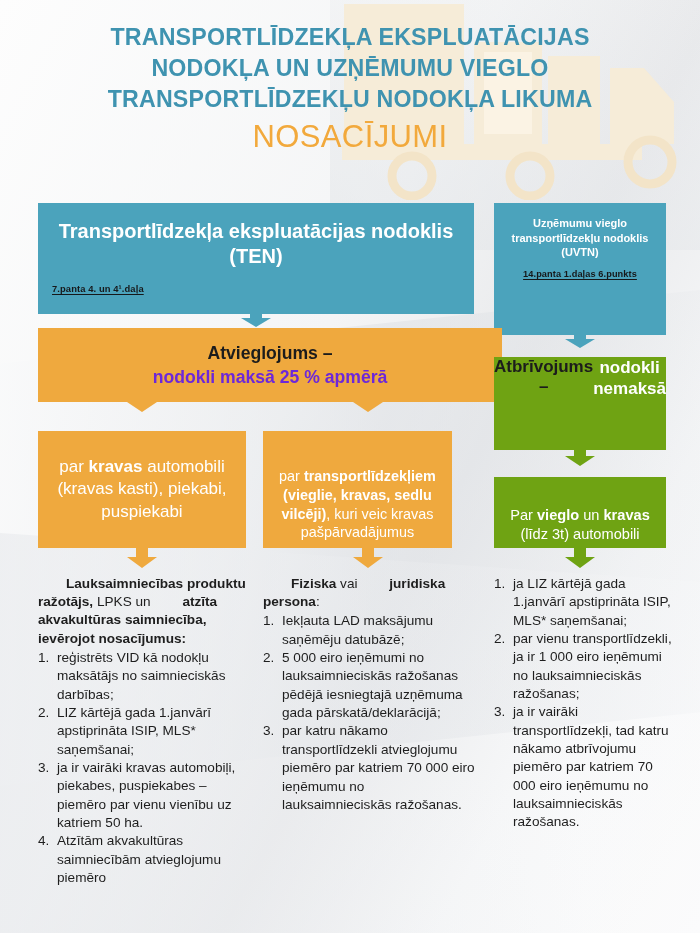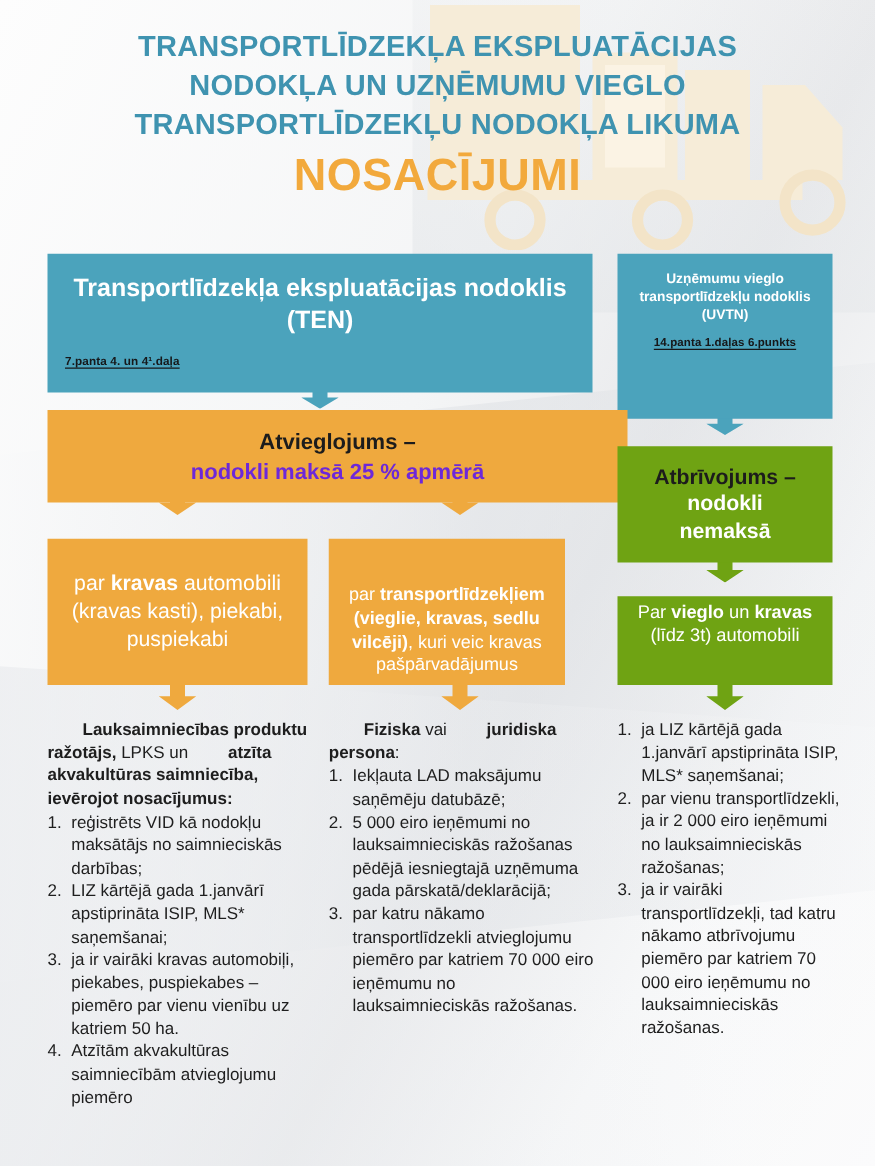--- a/index.html
+++ b/index.html
@@ -29,21 +29,21 @@
 
   
   .header { position: absolute; left:0; top:0; width:700px; height:196px; }
   .truck-wm { position:absolute; right:-6px; top:4px; width:372px; height:196px; opacity:1; }
   .header-text { position: relative; z-index: 3; padding-top: 22px; text-align: center; }
   .title-line {
     font-weight: 800; font-size: 23.2px; letter-spacing: .2px;
     color: #3f93b0; line-height: 1.33; text-transform: uppercase;
   }
   .title-accent {
-    font-weight: 700; font-size: 36px; letter-spacing: .4px;
+    font-weight: 400; font-size: 31px; letter-spacing: .4px;
     color: #f2a93c; line-height: 1.3; text-transform: uppercase; padding-top:2px;
   }
 
   
   .box { position: absolute; z-index: 4; }
   .blue  { background: #4ba3bc; }
   .orange{ background: #efa93e; }
   .green { background: #6fa313; }
 
   .box-title {
@@ -69,33 +69,33 @@
   #uvtn-box .legal { display:block; text-align:center; margin-top:9px; font-size:9.2px; }
 
   
   #relief-box { left:38px; top:328px; width:464px; height:74px;
                 display:flex; flex-direction:column; justify-content:center; }
   #relief-box .l1 { font-size:17.6px; font-weight:800; color:#1c1c1c; text-align:center; }
   #relief-box .l2 { font-size:17.6px; font-weight:800; color:#6d28d9; text-align:center; margin-top:3px; }
 
   
   #exempt-box { left:494px; top:357px; width:172px; height:93px;
-                display:flex; flex-direction:column; justify-content:center; }
+                display:flex; flex-direction:row; }
   #exempt-box .l1 { font-size:17px; font-weight:800; color:#1c1c1c; text-align:center; }
   #exempt-box .l2 { font-size:17px; font-weight:800; color:#fff; text-align:center; line-height:1.25; }
 
   
   #sub-left  { left:38px;  top:431px; width:208px; height:117px;
                display:flex; align-items:center; justify-content:center; padding:6px 10px; }
   #sub-left .box-body { font-size:17px; }
   #sub-right { left:263px; top:431px; width:189px; height:117px;
                display:flex; align-items:flex-end; justify-content:center; padding:6px 8px; }
   #sub-right .box-body { font-size:14.4px; }
   #sub-green { left:494px; top:477px; width:172px; height:71px;
-               display:flex; align-items:flex-start; justify-content:center; padding:4px 8px; }
+               display:flex; align-items:flex-end; justify-content:center; padding:4px 8px; }
   #sub-green .box-body { font-size:14.6px; }
 
   
   .arrow { position:absolute; z-index:3; }
 
   
   .col { position:absolute; z-index:5; color:#1e1e1e; }
   .col-head { font-size:13.6px; line-height:1.34; font-weight:400; }
   .col-head b { font-weight:800;margin-left:28px; }
   ol.steps { list-style:none; counter-reset: s; margin-top:1px; }
@@ -229,18 +229,18 @@
     <ol class="steps">
       <li>Iekļauta LAD maksājumu saņēmēju datubāzē;</li>
       <li>5 000 eiro ieņēmumi no lauksaimnieciskās ražošanas pēdējā iesniegtajā uzņēmuma gada pārskatā/deklarācijā;</li>
       <li>par katru nākamo transportlīdzekli atvieglojumu piemēro par katriem 70 000 eiro ieņēmumu no lauksaimnieciskās ražošanas.</li>
     </ol>
   </div>
 
   <div class="col" id="col3">
     <ol class="steps">
       <li>ja LIZ kārtējā gada 1.janvārī apstiprināta ISIP, MLS* saņemšanai;</li>
-      <li>par vienu transportlīdzekli, ja ir 2 000 eiro ieņēmumi no lauksaimnieciskās ražošanas;</li>
+      <li>par vienu transportlīdzekli, ja ir 1 000 eiro ieņēmumi no lauksaimnieciskās ražošanas;</li>
       <li>ja ir vairāki transportlīdzekļi, tad katru nākamo atbrīvojumu piemēro par katriem 70 000 eiro ieņēmumu no lauksaimnieciskās ražošanas.</li>
     </ol>
   </div>
 
 </div>
 
 </body></html>

